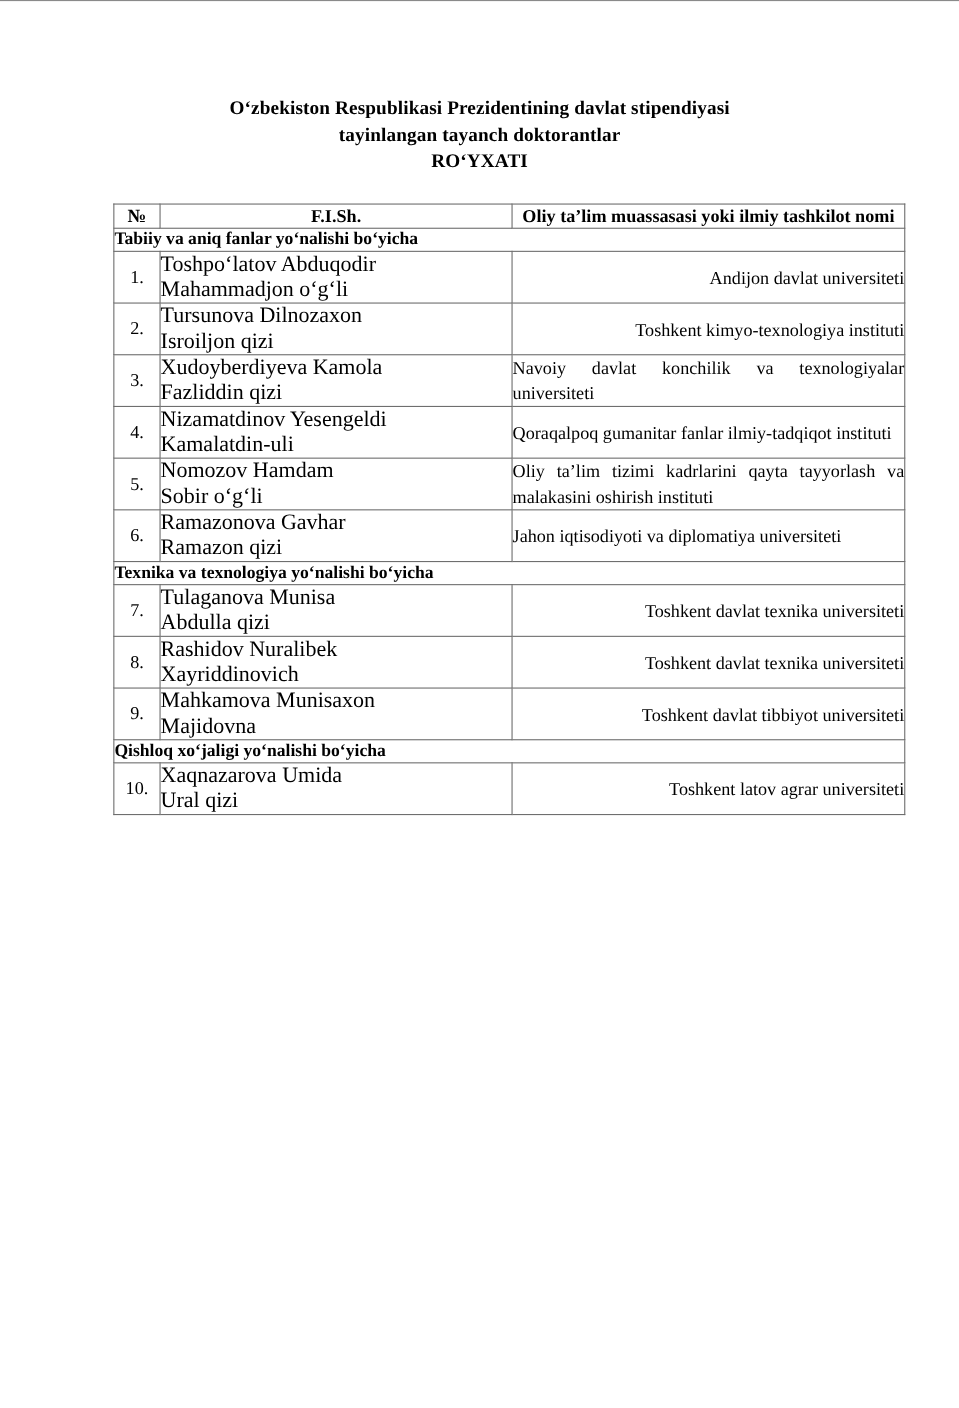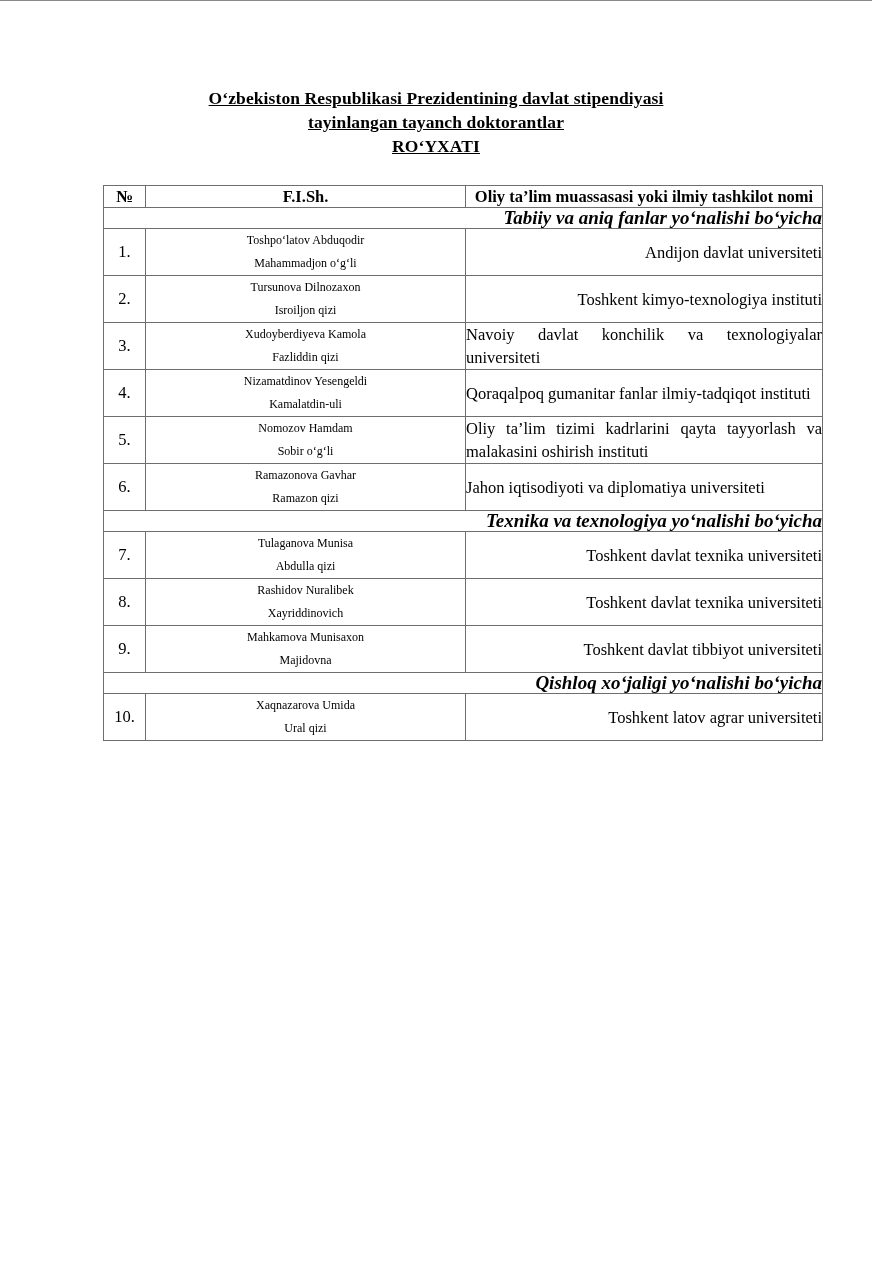--- a/index.html
+++ b/index.html
@@ -30,21 +30,20 @@
     background: #8a8a8a;
   }
 
   
   .title-block {
     position: absolute;
     top: 86px;
     left: 0;
     width: 872px;
     text-align: center;
-    text-decoration: underline;
   }
   .title-line {
     font-size: 17.5px;
     font-weight: bold;
     line-height: 24px;
     letter-spacing: 0.1px;
     white-space: pre;
   }
 
   
@@ -71,41 +70,40 @@
     text-align: center;
     font-weight: bold;
     font-size: 16.5px;
     line-height: 21px;
     padding: 6px 4px 7px 4px;
   }
   .hdr-cell.num { font-size: 17px; }
 
   
   .section-cell {
-    text-align: right;
+    text-align: left;
     font-weight: bold;
-    font-size: 19px;
+    font-size: 16px;
     line-height: 20px;
     padding: 3px 4px 4px 4px;
     white-space: nowrap;
-    font-style: italic;
   }
 
   
   .num-cell {
     text-align: center;
     font-size: 16.5px;
     line-height: 22px;
     padding: 2px 2px;
   }
   .name-cell {
-    font-size: 12px;
+    font-size: 20px;
     line-height: 23px;
     padding: 3px 6px 4px 8px;
-    text-align: center;
+    text-align: left;
   }
   .org-cell {
     font-size: 16.5px;
     line-height: 23px;
     padding: 3px 8px 4px 7px;
   }
   .org-cell.justify {
     text-align: justify;
     text-align-last: left;
     margin-left: 47px;

